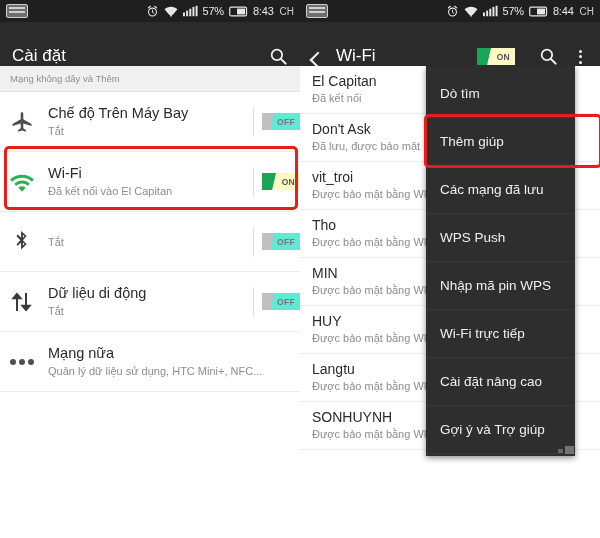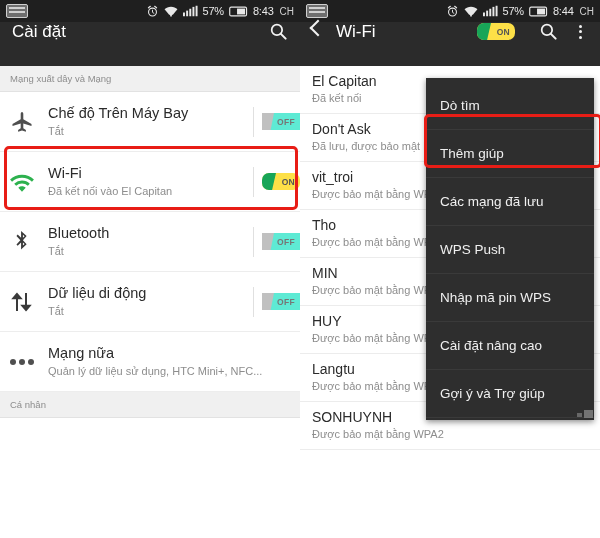--- a/index.html
+++ b/index.html
@@ -12,21 +12,21 @@
   .statusbar{height:22px;background:#1f1f1f;display:flex;align-items:center;padding:0 6px;box-sizing:border-box;}
   .sb-left{display:flex;align-items:center;flex:1;}
   .sb-right{display:flex;align-items:center;gap:5px;}
   .sb-kbd{width:20px;height:12px;border:1.5px solid #cfcfcf;border-radius:2px;background:#6e6e6e;position:relative;}
   .sb-kbd:after{content:"";position:absolute;left:2px;right:2px;top:2px;height:2px;background:#cfcfcf;box-shadow:0 4px 0 #cfcfcf;}
   .sb-text{color:#e8e8e8;font-size:11px;letter-spacing:-0.2px;}
   .sb-ampm{color:#d0d0d0;font-size:10px;margin-left:1px;}
   .ic{display:inline-block;vertical-align:middle;}
 
   
-  .actionbar{height:44px;background:#2b2b2b;display:flex;align-items:flex-start;padding:0 12px;box-sizing:border-box;}
+  .actionbar{height:44px;background:#2b2b2b;display:flex;align-items:flex-end;padding:0 12px;box-sizing:border-box;}
   .ab-title{color:#fff;font-size:17px;flex:1;}
   .ab-title.withback{margin-left:10px;}
   .ab-icons{display:flex;align-items:center;gap:14px;}
   .back-chevron{width:10px;height:10px;border-left:2px solid #f2f2f2;border-bottom:2px solid #f2f2f2;transform:rotate(45deg);margin-right:2px;}
   .overflow-dots{display:flex;flex-direction:column;gap:2.5px;align-items:center;width:16px;}
   .overflow-dots i{width:3px;height:3px;background:#f2f2f2;border-radius:50%;display:block;}
 
   
   .content{position:relative;height:472px;background:#fff;overflow:hidden;}
   .section-head{height:26px;background:#f0f0f0;display:flex;align-items:center;padding:0 10px;box-sizing:border-box;
@@ -34,36 +34,36 @@
   .srow{display:flex;align-items:center;height:60px;padding:0 0;box-sizing:border-box;
         border-bottom:1px solid #ededed;background:#fff;position:relative;}
   .srow .icon{width:44px;display:flex;align-items:center;justify-content:center;color:#4f4f4f;flex:0 0 44px;}
   .srow .txt{flex:1;padding-left:4px;min-width:0;}
   .srow .t1{font-size:14.5px;color:#2b2b2b;line-height:1.25;white-space:nowrap;overflow:hidden;text-overflow:ellipsis;}
   .srow .t2{font-size:11px;color:#8d8d8d;line-height:1.35;margin-top:2px;white-space:nowrap;overflow:hidden;text-overflow:ellipsis;}
   .srow .divider{width:1px;height:30px;background:#e0e0e0;margin-right:8px;}
   .toggle{width:38px;height:17px;background:#5eead4;display:flex;align-items:center;justify-content:flex-end;
           position:relative;overflow:hidden;flex:0 0 38px;}
   .toggle .lbl{font-size:8.5px;font-weight:bold;color:#767676;padding-right:5px;letter-spacing:0.3px;z-index:2;}
-  .toggle.on{background:#fde047;border-radius:7px;}
+  .toggle.on{background:#fef9c3;}
   .toggle.on .lbl{color:#555;}
   .toggle.on:before{content:"";position:absolute;left:0;top:0;bottom:0;width:14px;background:#18a558;
                     clip-path:polygon(0 0,100% 0,72% 100%,0 100%);}
   .toggle.off:before{content:"";position:absolute;left:0;top:0;bottom:0;width:12px;background:#c0c0c0;
                     clip-path:polygon(0 0,100% 0,72% 100%,0 100%);}
 
   .highlight-box{position:absolute;border:3px solid #e81d16;border-radius:5px;pointer-events:none;z-index:30;}
 
   
   .wrow{height:48px;padding:6px 10px 0 12px;box-sizing:border-box;border-bottom:1px solid #ececec;background:#fff;}
   .wrow .w1{font-size:14px;color:#2b2b2b;line-height:1.3;white-space:nowrap;}
   .wrow .w2{font-size:11px;color:#8d8d8d;line-height:1.3;margin-top:1px;white-space:nowrap;}
 
   
-  .menu{position:absolute;top:12px;left:126px;width:168px;background:#2e2e2e;z-index:20;
+  .menu{position:absolute;top:0;left:126px;width:149px;background:#2e2e2e;z-index:20;
         box-shadow:0 2px 6px rgba(0,0,0,.45);padding:4px 0 2px 0;box-sizing:border-box;}
   .menu-item{height:48px;display:flex;align-items:center;padding:0 14px;box-sizing:border-box;
              color:#f0f0f0;font-size:13.5px;border-bottom:1px solid #3a3a3a;}
   .menu-item:last-child{border-bottom:none;}
   .menu-scroll{position:absolute;right:1px;bottom:2px;width:9px;height:8px;background:#8a8a8a;opacity:.75;}
   .menu-scroll:after{content:"";position:absolute;left:-7px;bottom:1px;width:5px;height:4px;background:#7a7a7a;}
 </style>
 </head>
 <body>
 
@@ -107,21 +107,21 @@
       <div class="ab-title">Cài đặt</div>
       <div class="ab-icons">
         <svg width="19" height="19" viewBox="0 0 24 24">
           <circle cx="10" cy="10" r="6.6" fill="none" stroke="#f2f2f2" stroke-width="2.2"></circle>
           <path d="M15 15l6 6" stroke="#f2f2f2" stroke-width="2.6" stroke-linecap="round"></path>
         </svg>
       </div>
     </div>
 
     <div class="content">
-      <div class="section-head">Mạng xuất dây và Mạng</div>
+      <div class="section-head">Mạng không dây và Thêm</div>
 
       <div class="srow">
         <div class="icon">
           <svg width="24" height="24" viewBox="0 0 24 24">
               <path d="M12 2c.9 0 1.3 1 1.3 2.2v5.1l8.2 4.6v2.1l-8.2-2.4v4.6l2.6 1.9v1.6L12 20.6l-3.9 1.1v-1.6l2.6-1.9v-4.6L2.5 16v-2.1l8.2-4.6V4.2C10.7 3 11.1 2 12 2z" fill="#4f4f4f"></path>
             </svg>
         </div>
         <div class="txt">
           <div class="t1">Chế độ Trên Máy Bay</div>
           <div class="t2">Tắt</div>
@@ -150,21 +150,20 @@
         </div>
       </div>
 
       <div class="srow">
         <div class="icon">
           <svg width="22" height="24" viewBox="0 0 20 26">
               <path d="M9 1l6 5.5L11 11l4 4.5L9 21v-7.5L5.3 17 4 15.6 8.2 11 4 6.4 5.3 5 9 8.5V1zm2 4.2v3.2l1.8-1.6L11 5.2zm0 8.4v3.2l1.8-1.6-1.8-1.6z" fill="#3a3a3a"></path>
             </svg>
         </div>
         <div class="txt">
-          <div class="t1">Bluetooth</div>
           <div class="t2">Tắt</div>
         </div>
         <div class="divider"></div>
         <div class="toggle off">
           <span class="lbl">OFF</span>
         </div>
       </div>
 
       <div class="srow">
         <div class="icon">
@@ -192,21 +191,20 @@
               <circle cx="13" cy="4" r="3" fill="#4f4f4f"></circle>
               <circle cx="22" cy="4" r="3" fill="#4f4f4f"></circle>
           </svg>
         </div>
         <div class="txt">
           <div class="t1">Mạng nữa</div>
           <div class="t2">Quản lý dữ liệu sử dụng, HTC Mini+, NFC...</div>
         </div>
       </div>
 
-      <div class="section-head">Cá nhân</div>
 
       <div class="highlight-box" style="left:4px; top:80px; width:288px; height:58px;"></div>
     </div>
 
   </div>
 
   <div class="phone right">
 
     <div class="statusbar">
       <div class="sb-left">
@@ -292,20 +290,21 @@
         <div class="w1">SONHUYNH</div>
         <div class="w2">Được bảo mật bằng WPA2</div>
       </div>
 
       <div class="menu">
         <div class="menu-item">Dò tìm</div>
         <div class="menu-item">Thêm giúp</div>
         <div class="menu-item">Các mạng đã lưu</div>
         <div class="menu-item">WPS Push</div>
         <div class="menu-item">Nhập mã pin WPS</div>
+        <div class="menu-item">Wi-Fi trực tiếp</div>
         <div class="menu-item">Cài đặt nâng cao</div>
         <div class="menu-item">Gợi ý và Trợ giúp</div>
         <div class="menu-scroll"></div>
       </div>
 
       <div class="highlight-box" style="left:124px; top:48px; width:172px; height:48px;"></div>
     </div>
 
   </div>
 

